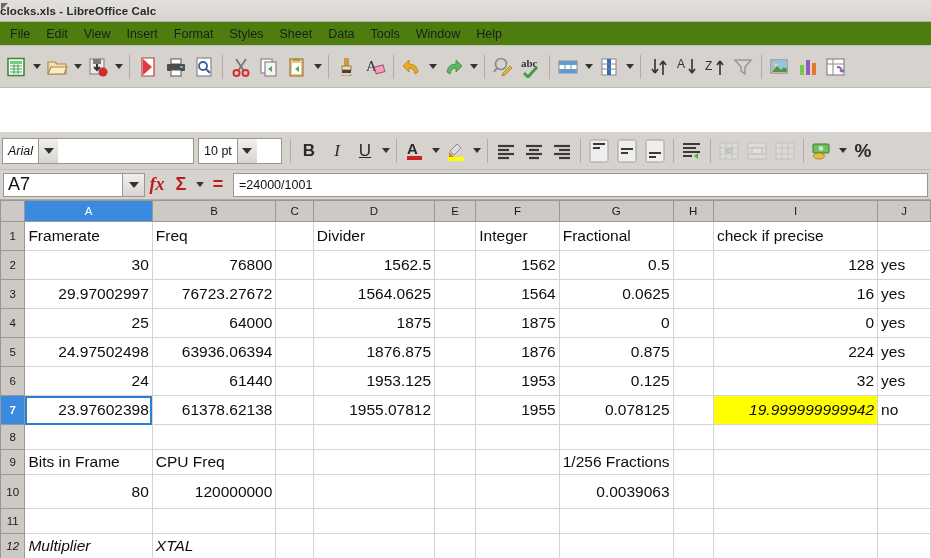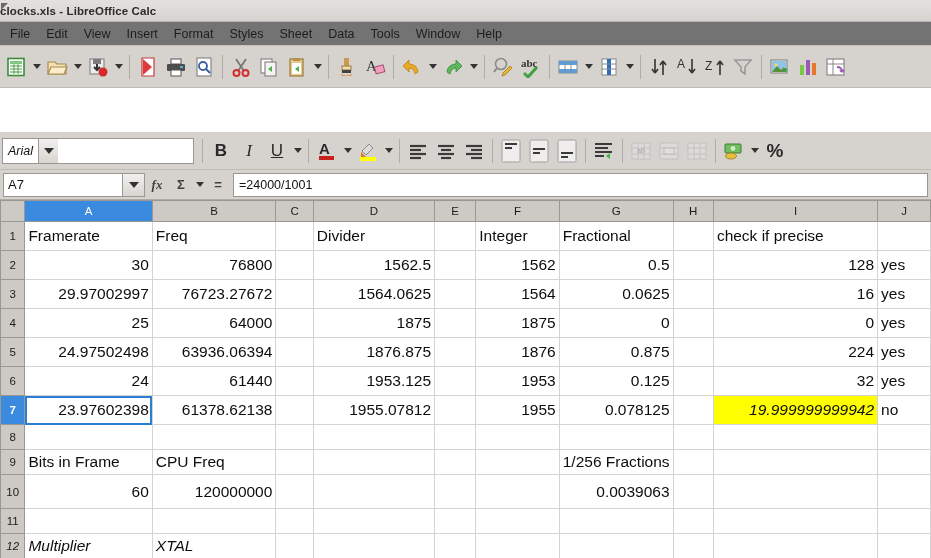--- a/index.html
+++ b/index.html
@@ -25,21 +25,21 @@
   .titlebar .corner-arrow {
     position: absolute; left: 1px; top: 3px;
     width: 0; height: 0;
     border-left: 7px solid #6d6a66;
     border-bottom: 7px solid transparent;
   }
 
   
   .menubar {
     height: 24px;
-    background: #737373;
+    background: #4d7c0f;
     border-bottom: 1px solid #c6c3bf;
     display: flex; align-items: center;
     padding-left: 2px;
   }
   .menubar .mi {
     font-size: 12.5px; color: #1d1d1d;
     padding: 3px 8px; cursor: default; white-space: nowrap;
   }
 
   
@@ -112,37 +112,37 @@
     display: flex; align-items: center;
     padding: 0 3px; border-bottom: 1px solid #aeaba7;
   }
   .namebox {
     width: 142px; height: 24px;
     display: flex; background: #fff; border: 1px solid #9a9792;
     flex: 0 0 auto;
   }
   .namebox .val {
     flex: 1; display: flex; align-items: center;
-    padding-left: 4px; font-size: 13px; color: #111;
+    padding-left: 4px; font-size: 18px; color: #111;
   }
   .namebox .arrow {
     width: 22px; background: linear-gradient(to bottom,#f2f0ee,#d8d5d1);
     border-left: 1px solid #9a9792;
     display: flex; align-items: center; justify-content: center;
   }
   .namebox .arrow::after {
     content: ""; width: 0; height: 0;
     border-left: 5px solid transparent;
     border-right: 5px solid transparent;
     border-top: 6px solid #333;
   }
   .fb-btn {
     width: 24px; height: 24px;
     display: flex; align-items: center; justify-content: center;
-    flex: 0 0 auto; font-size: 13px; color: #404040;
+    flex: 0 0 auto; font-size: 18px; color: #b91c1c;
   }
   .inputline {
     flex: 1; height: 24px; background: #fff;
     border: 1px solid #9a9792;
     display: flex; align-items: center;
     padding-left: 5px; font-size: 12.5px; color: #111;
     margin-left: 3px;
   }
 
   
@@ -422,20 +422,24 @@
   </div>
 </div>
 
 <div class="toolbar tb-fmt">
 
   <div class="combo fontname">
     <div class="val">Arial</div>
     <div class="arrow"></div>
   </div>
 
+  <div class="combo fontsize">
+    <div class="val">10 pt</div>
+    <div class="arrow"></div>
+  </div>
 
   <div class="tb-sep"></div>
 
   <div class="tbtn">
     <span class="tchar" style="font-weight:bold;">B</span>
   </div>
   <div class="tbtn">
     <span class="tchar" style="font-style:italic;font-family:'Liberation Serif',serif;">I</span>
   </div>
   <div class="tbtn">
@@ -748,21 +752,21 @@
           <td class="cell txt"></td>
           <td class="cell txt"></td>
           <td class="cell txt"></td>
           <td class="cell txt">1/256 Fractions</td>
           <td class="cell txt"></td>
           <td class="cell txt"></td>
           <td class="cell txt"></td>
         </tr>
         <tr style="height: 34px;">
           <th class="rowhdr">10</th>
-          <td class="cell num">60</td>
+          <td class="cell num">80</td>
           <td class="cell num">120000000</td>
           <td class="cell txt"></td>
           <td class="cell txt"></td>
           <td class="cell txt"></td>
           <td class="cell txt"></td>
           <td class="cell num">0.0039063</td>
           <td class="cell txt"></td>
           <td class="cell txt"></td>
           <td class="cell txt"></td>
         </tr>

